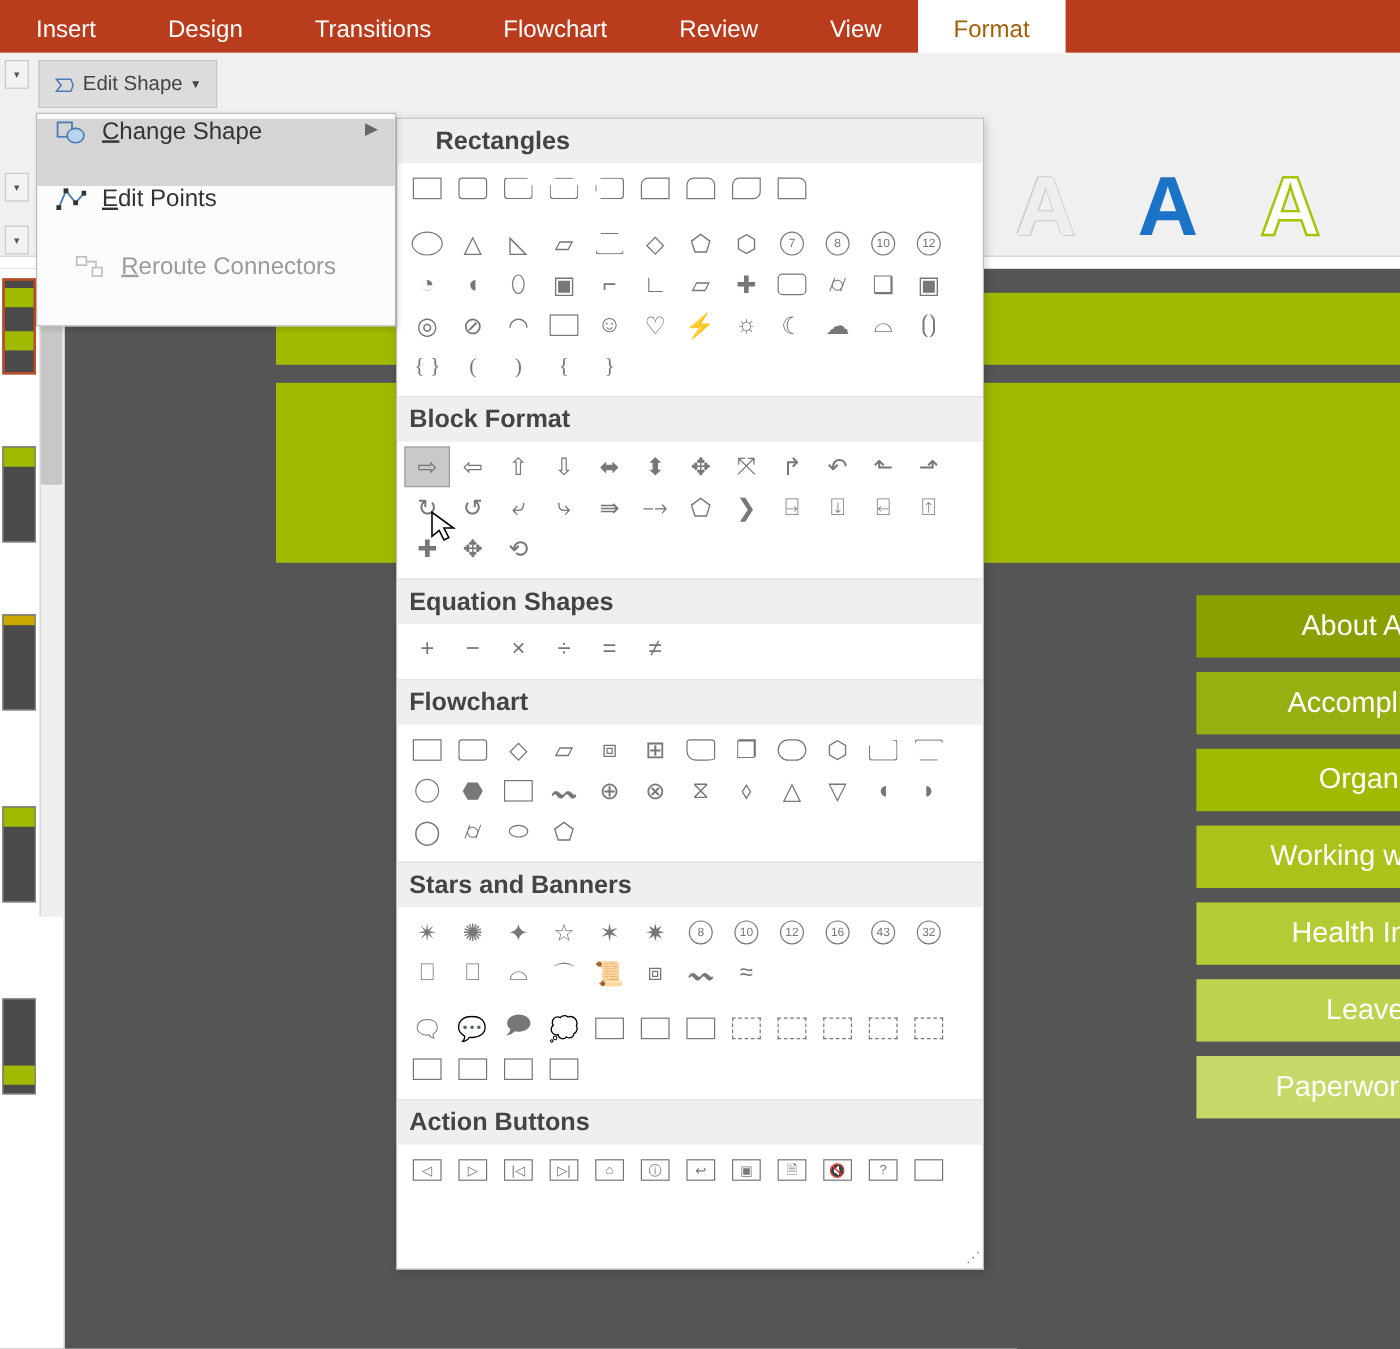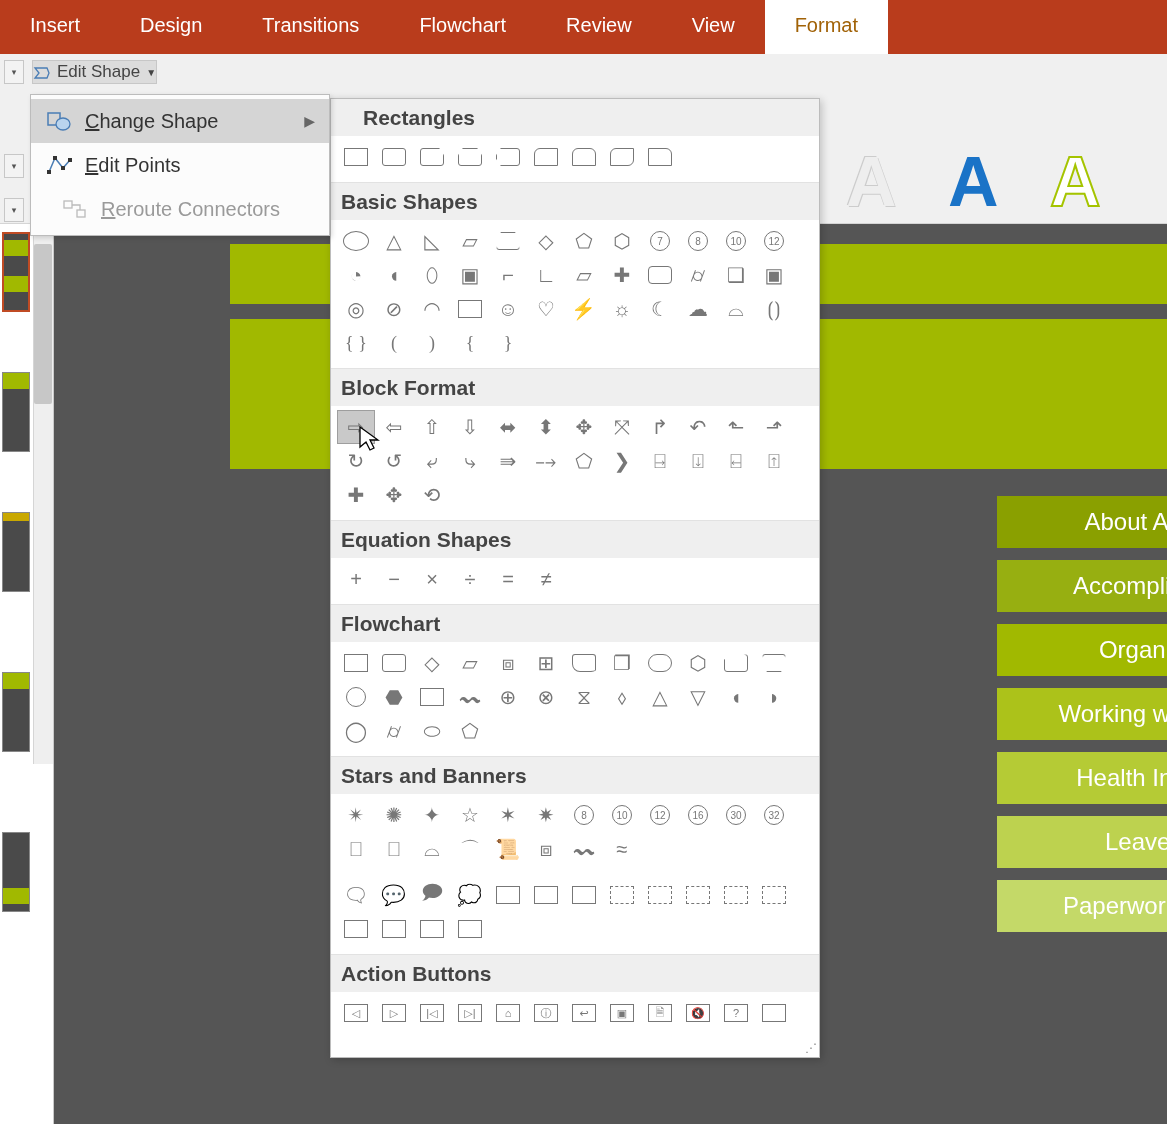--- a/index.html
+++ b/index.html
@@ -10,21 +10,21 @@
     width: 1167px;
     height: 1124px;
     overflow: hidden;
     position: relative;
     font-size: 14px;
   }
   
   .ribbon-tabs {
     display: flex;
     background: #b93c1c;
-    height: 54px;
+    height: 44px;
     padding: 0 0;
     color: #fff;
   }
   .ribbon-tab {
     padding: 14px 30px 0;
     font-size: 20px;
     cursor: pointer;
     height: 54px;
   }
   .ribbon-tab.active {
@@ -34,26 +34,26 @@
   
   .subbar {
     background: #f0f0f0;
     height: 170px;
     border-bottom: 1px solid #d5d5d5;
     position: relative;
   }
   .edit-shape-btn {
     position: absolute;
     left: 32px; top: 6px;
-    height: 24px;
+    height: 40px;
     border: 1px solid #c7c7c7;
     background: #dcdcdc;
     display: flex;
     align-items: center;
-    padding: 0 0;
+    padding: 0 12px;
     font-size: 17px;
     color: #444;
     cursor: pointer;
   }
   .edit-shape-btn .ico { width:18px; height:14px; margin-right:6px; }
   .edit-shape-btn .dd { margin-left:6px; font-size:10px;}
   .mini-dd {
     position: absolute;
     width: 20px; height: 24px;
     border: 1px solid #c7c7c7;
@@ -69,22 +69,22 @@
     position: absolute;
     left: 30px; top: 94px;
     width: 300px;
     background: #fcfcfc;
     border: 1px solid #bcbcbc;
     box-shadow: 2px 2px 5px rgba(0,0,0,.15);
     z-index: 20;
     padding: 4px 0;
   }
   .es-item {
-    display:flex; align-items:center;
-    height: 44px;
+    display:flex; align-items:flex-start;
+    height: 56px;
     padding: 0 14px;
     font-size: 20px;
     color: #333;
     cursor: pointer;
     gap: 12px;
     position:relative;
   }
   .es-item.disabled { color:#9a9a9a; cursor:default;margin-left:16px;}
   .es-item.hover { background:#d5d5d5; }
   .es-item .ico { width:28px; height:22px; display:flex; align-items:center; justify-content:center;}
@@ -336,21 +336,20 @@
         <span class="sh" style="border-radius:6px 6px 0 0"></span>
       </div>
     <div class="sp-cell">
         <span class="sh" style="border-radius:6px 0 6px 0"></span>
       </div>
     <div class="sp-cell">
         <span class="sh" style="border-radius:0 6px 0 0"></span>
       </div>
   </div>
 
-  <div class="sp-header">Basic Shapes</div>
   <div class="sp-grid">
     <div class="sp-cell">
         <span class="sh ellipse"></span>
       </div>
     <div class="sp-cell">
         <span class="glyph">△</span>
       </div>
     <div class="sp-cell">
         <span class="glyph">◺</span>
       </div>
@@ -698,21 +697,21 @@
     <div class="sp-cell">
         <span class="sh circle small-badge">10</span>
       </div>
     <div class="sp-cell">
         <span class="sh circle small-badge">12</span>
       </div>
     <div class="sp-cell">
         <span class="sh circle small-badge">16</span>
       </div>
     <div class="sp-cell">
-        <span class="sh circle small-badge">30</span>
+        <span class="sh circle small-badge">43</span>
       </div>
     <div class="sp-cell">
         <span class="sh circle small-badge">32</span>
       </div>
 
     <div class="sp-cell">
         <span class="glyph">⎕</span>
       </div>
     <div class="sp-cell">
         <span class="glyph">⎕</span>

